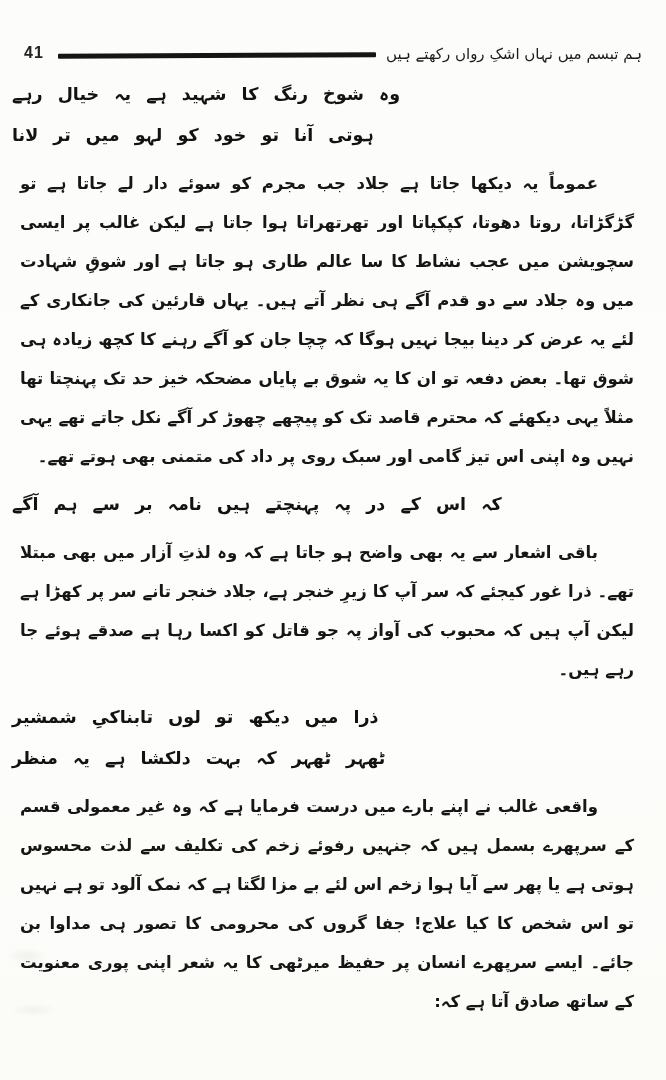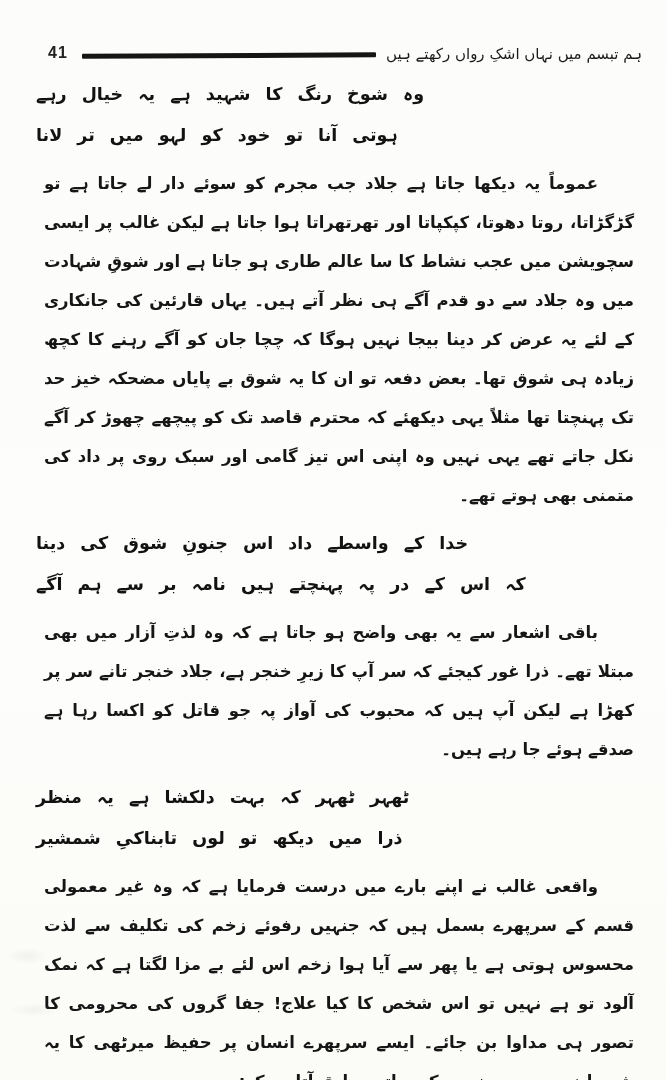--- a/index.html
+++ b/index.html
@@ -7,21 +7,21 @@
     width: 666px; height: 1080px;
     background: #f6f6f4;
     font-family: "DejaVu Sans", sans-serif;
     overflow: hidden;
   }
   .page {
     position: relative;
     width: 666px; height: 1080px;
     background: linear-gradient(180deg, #fcfcfa 0%, #fdfdfb 60%, #fbfbf8 100%);
     box-sizing: border-box;
-    padding: 44px 24px 0 36px;
+    padding: 44px 24px 0 12px;
     color: #1b1b1b;
     overflow: hidden;
   }
   
   .hdr {
     display: flex;
     align-items: flex-end;
     direction: ltr;
     margin-bottom: 10px;
   }
@@ -97,30 +97,29 @@
   <div class="bodytext">
 
     <div class="verse">
       <span class="vline">وہ شوخ رنگ کا شہید ہے یہ خیال رہے</span>
       <span class="vline">ہوتی آنا تو خود کو لہو میں تر لانا</span>
     </div>
 
     <p class="prose">عموماً یہ دیکھا جاتا ہے جلاد جب مجرم کو سوئے دار لے جاتا ہے تو گڑگڑاتا، روتا دھوتا، کپکپاتا اور تھرتھراتا ہوا جاتا ہے لیکن غالب پر ایسی سچویشن میں عجب نشاط کا سا عالم طاری ہو جاتا ہے اور شوقِ شہادت میں وہ جلاد سے دو قدم آگے ہی نظر آتے ہیں۔ یہاں قارئین کی جانکاری کے لئے یہ عرض کر دینا بیجا نہیں ہوگا کہ چچا جان کو آگے رہنے کا کچھ زیادہ ہی شوق تھا۔ بعض دفعہ تو ان کا یہ شوق بے پایاں مضحکہ خیز حد تک پہنچتا تھا مثلاً یہی دیکھئے کہ محترم قاصد تک کو پیچھے چھوڑ کر آگے نکل جاتے تھے یہی نہیں وہ اپنی اس تیز گامی اور سبک روی پر داد کی متمنی بھی ہوتے تھے۔</p>
 
     <div class="verse">
-      <span class="vline">خدا کے واسطے داد اس جنونِ شوق کی دینا</span>
       <span class="vline">کہ اس کے در پہ پہنچتے ہیں نامہ بر سے ہم آگے</span>
     </div>
 
     <p class="prose">باقی اشعار سے یہ بھی واضح ہو جاتا ہے کہ وہ لذتِ آزار میں بھی مبتلا تھے۔ ذرا غور کیجئے کہ سر آپ کا زیرِ خنجر ہے، جلاد خنجر تانے سر پر کھڑا ہے لیکن آپ ہیں کہ محبوب کی آواز پہ جو قاتل کو اکسا رہا ہے صدقے ہوئے جا رہے ہیں۔</p>
 
 
     <div class="verse">
+      <span class="vline">ذرا میں دیکھ تو لوں تابناکیِ شمشیر</span>
       <span class="vline">ٹھہر ٹھہر کہ بہت دلکشا ہے یہ منظر</span>
-      <span class="vline">ذرا میں دیکھ تو لوں تابناکیِ شمشیر</span>
     </div>
 
     <p class="prose">واقعی غالب نے اپنے بارے میں درست فرمایا ہے کہ وہ غیر معمولی قسم کے سرپھرے بسمل ہیں کہ جنہیں رفوئے زخم کی تکلیف سے لذت محسوس ہوتی ہے یا پھر سے آیا ہوا زخم اس لئے بے مزا لگتا ہے کہ نمک آلود تو ہے نہیں تو اس شخص کا کیا علاج! جفا گروں کی محرومی کا تصور ہی مداوا بن جائے۔ ایسے سرپھرے انسان پر حفیظ میرٹھی کا یہ شعر اپنی پوری معنویت کے ساتھ صادق آتا ہے کہ:</p>
 
   </div>
 
   <div class="smudge"></div>
 </div>
 
 </body></html>

